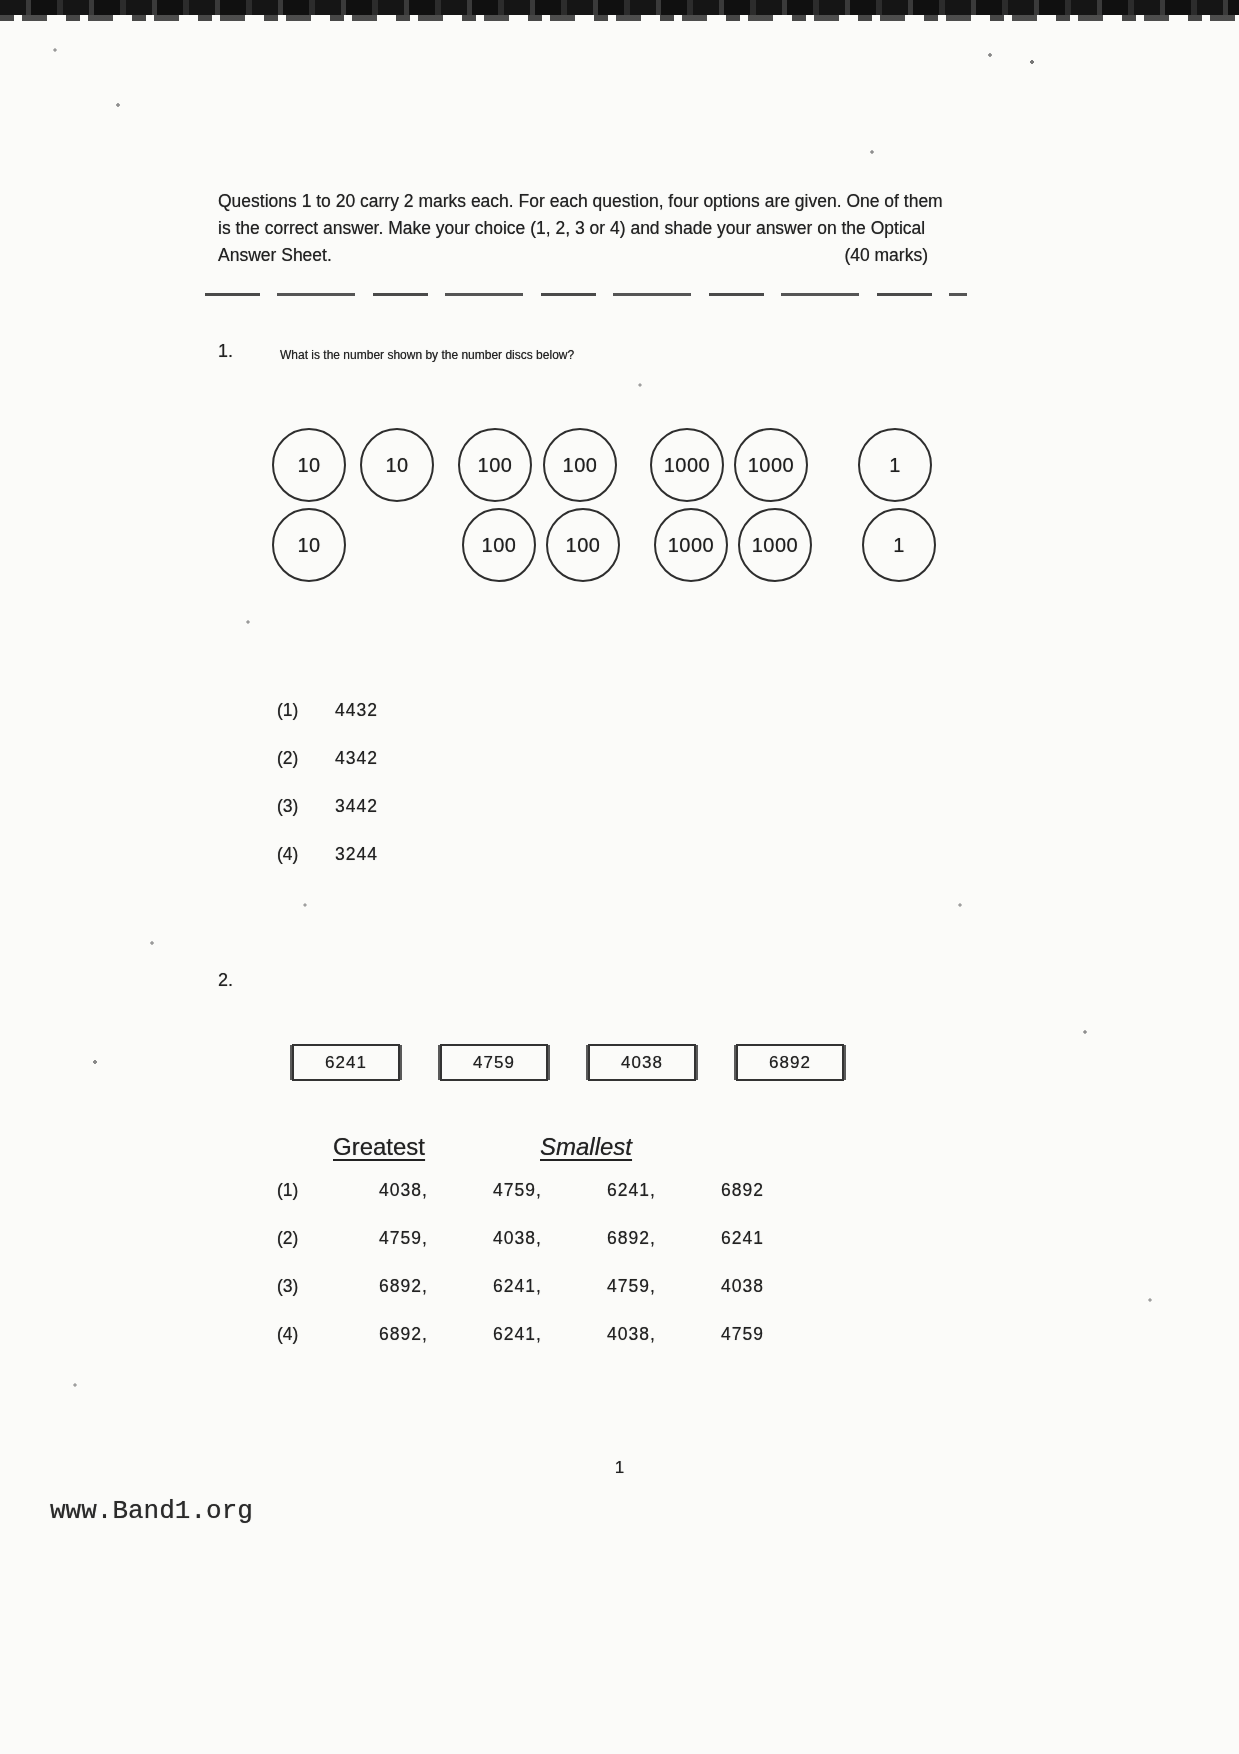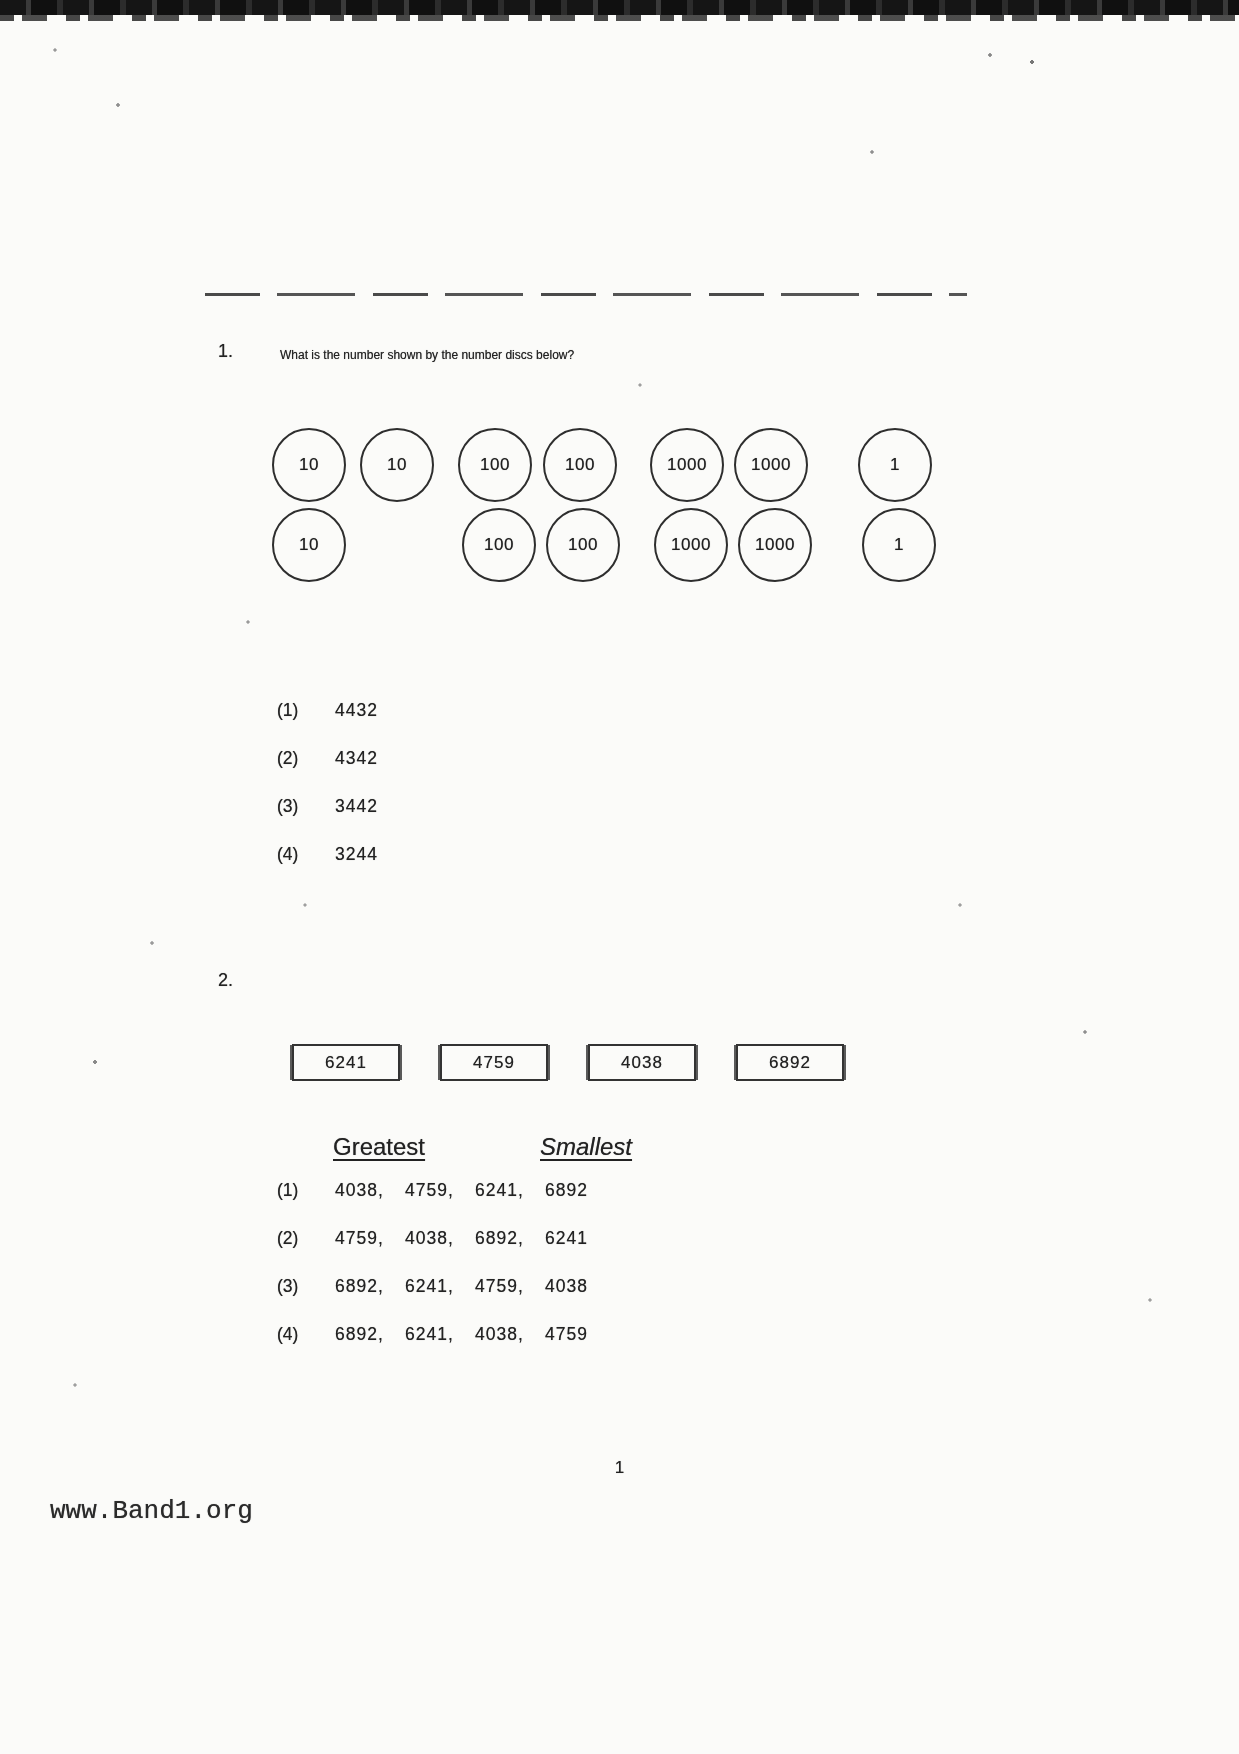--- a/index.html
+++ b/index.html
@@ -67,31 +67,31 @@
   .q-text   { position: absolute; font-size: 12px; line-height: 28px; }
 
   
   .discs {
     position: absolute; left: 272px; top: 428px; width: 690px; height: 158px;
   }
   .disc {
     position: absolute; width: 74px; height: 74px;
     border: 2.5px solid #2e2e2e; border-radius: 50%;
     display: flex; align-items: center; justify-content: center;
-    font-size: 17px; letter-spacing: .5px; color: #1f1f1f;
+    font-size: 20px; letter-spacing: .5px; color: #1f1f1f;
     background: transparent;
     text-align: center;
   }
 
   
   .options { position: absolute; }
   .option-row { display: flex; align-items: baseline; margin-bottom: 27px; font-size: 17.5px; }
   .option-label { width: 58px; flex: 0 0 58px; }
   .option-value { letter-spacing: 1px; }
-  .option-num { display: inline-block; width: 70px; letter-spacing: 1px; }
+  .option-num { display: inline-block; width: 70px; letter-spacing: 1px; margin-left: 44px; }
 
   
   .num-boxes { position: absolute; left: 292px; top: 1044px; display: flex; gap: 40px; }
   .num-box {
     width: 108px; height: 37px;
     border: 2px solid #333;
     box-shadow: -3px 0 0 -1px #5a5a5a, 3px 0 0 -1px #5a5a5a;
     display: flex; align-items: center; justify-content: center;
     font-size: 17px; letter-spacing: 1px;
   }
@@ -108,20 +108,24 @@
     font-size: 26px; color: #2a2a2a;
   }
 </style>
 </head>
 <body>
 
 <div class="page">
 
   <div class="torn-edge"></div>
 
+  <div class="instructions">
+    <span>Questions 1 to 20 carry 2 marks each.  For each question, four options are given.  One of them is the correct answer.  Make your choice (1, 2, 3 or 4) and shade your answer on the Optical Answer Sheet.</span>
+    <span class="marks">(40 marks)</span>
+  </div>
 
   <div class="rule"></div>
 
   <div class="q-number" style="left:218px; top:341px;">1.</div>
   <div class="q-text" style="left:280px; top:341px; width:660px;">What is the number shown by the number discs below?</div>
 
   <div class="discs">
 
     <div class="disc" style="left:0px;   top:0px;">10</div>
     <div class="disc" style="left:88px;  top:0px;">10</div>

